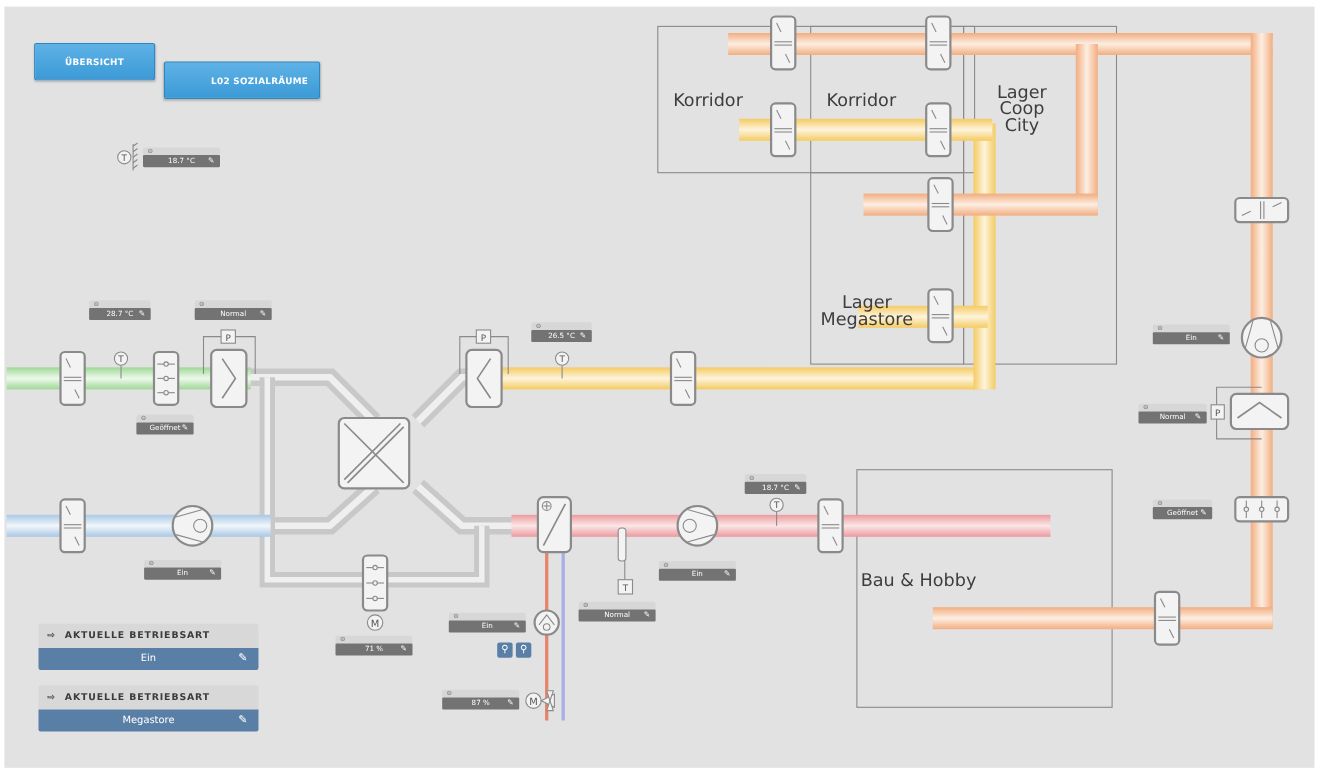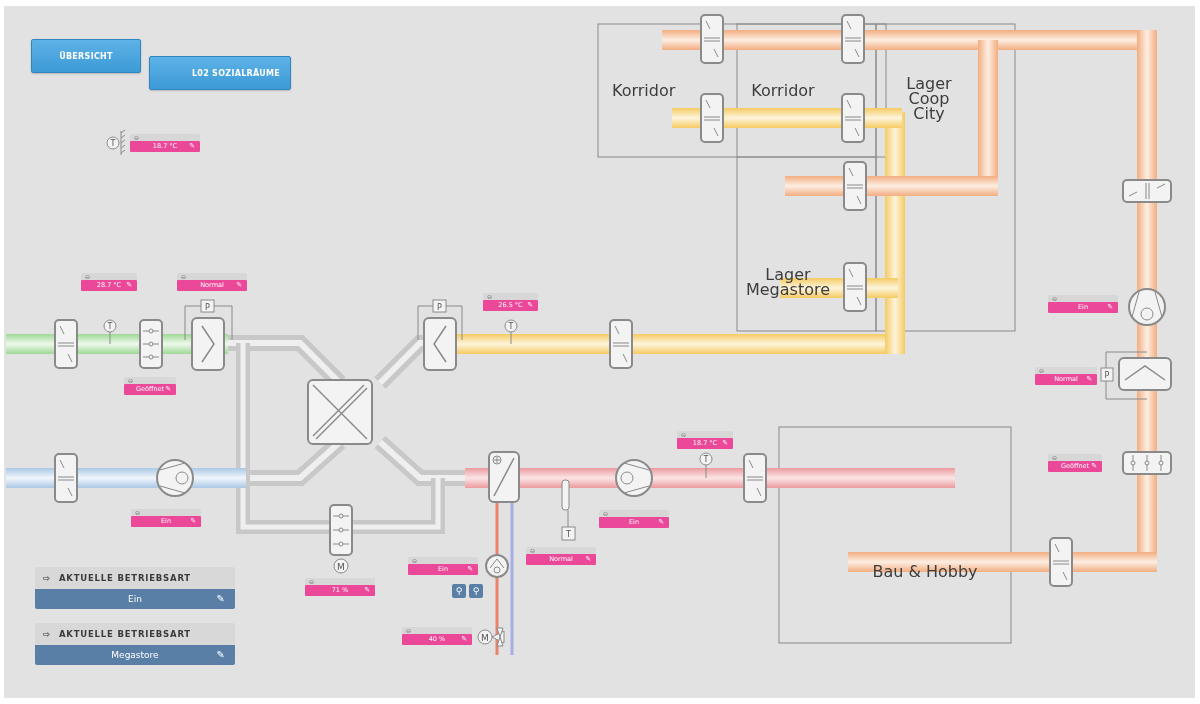--- a/index.html
+++ b/index.html
@@ -3,21 +3,21 @@
 <meta charset="utf-8">
 <style>
   html, body { margin:0; padding:0; background:#ffffff; }
   body { width:1200px; height:704px; position:relative; overflow:hidden; font-family:"DejaVu Sans", sans-serif; }
   #stage { position:absolute; left:4px; top:6px; width:1191px; height:692px; background:#e2e2e2; }
   svg#plant { position:absolute; left:0; top:0; width:1200px; height:704px; }
   .navbtn { position:absolute; height:32px; background:linear-gradient(#5eb2e6,#3c9ad6); color:#fff; border:1px solid #2f87c2; border-radius:2px;
     font-size:8px; font-weight:bold; letter-spacing:0.3px; display:flex; align-items:center; justify-content:center; cursor:pointer; box-shadow:0 1px 2px rgba(0,0,0,0.2); }
   .widget { position:absolute; width:70px; }
   .widget .whead { height:7px; background:#d7d7d7; border-radius:2px 2px 0 0; font-size:6px; color:#777; line-height:7px; padding-left:4px; }
-  .widget .wval { height:11px; background:#ec4899; color:#fff; font-size:6.5px; line-height:11px; text-align:center; position:relative; border-radius:1px; cursor:pointer; }
+  .widget .wval { height:11px; background:#737373; color:#fff; font-size:6.5px; line-height:11px; text-align:center; position:relative; border-radius:1px; cursor:pointer; }
   .widget .wval .pen { position:absolute; right:5px; top:0; font-size:7px; color:#fff; }
   .mode { position:absolute; left:35px; width:200px; }
   .mode .mhead { height:22px; background:#d8d8d8; border-radius:2px 2px 0 0; font-size:8.5px; font-weight:bold; color:#3b3b3b; letter-spacing:0.8px; line-height:22px; padding-left:8px; display:flex; align-items:center; gap:8px; }
   .mode .mval { height:20px; background:#5a7fa6; color:#fff; font-size:9px; line-height:20px; text-align:center; position:relative; border-radius:0 0 2px 2px; cursor:pointer; }
   .mode .mval .pen { position:absolute; right:10px; top:0; font-size:10px; }
   .room-label { position:absolute; font-size:16px; color:#3d3d3d; text-align:center; line-height:15px; }
   .smallbtn { position:absolute; width:14px; height:14px; background:#5a7fa6; border-radius:2px; color:#fff; font-size:9px; text-align:center; line-height:14px; cursor:pointer; }
 </style>
 </head>
 <body>
@@ -348,21 +348,21 @@
 
 <div class="navbtn" style="left:31px; top:39px; width:108px;">ÜBERSICHT</div>
 <div class="navbtn" style="left:149px; top:56px; width:108px;padding-left:32px;">L02 SOZIALRÄUME</div>
 
 <div class="room-label" style="left:612px; top:83px; width:60px;">Korridor</div>
 <div class="room-label" style="left:750px; top:83px; width:66px;">Korridor</div>
 <div class="room-label" style="left:885px; top:76px; width:88px; white-space:pre-line;">Lager Coop
 City</div>
 <div class="room-label" style="left:743px; top:235px; width:90px; white-space:pre-line;margin-top:32px;">Lager
 Megastore</div>
-<div class="room-label" style="left:870px; top:520px; width:110px;margin-top:44px;">Bau &amp; Hobby</div>
+<div class="room-label" style="left:780px; top:520px; width:110px;">Bau &amp; Hobby</div>
 
 <div class="widget" style="left:130px; top:134px;">
   <div class="whead">⊖</div>
   <div class="wval"><span>18.7 °C</span><span class="pen">✎</span></div>
 </div>
 <div class="widget" style="left:81px; top:273px; width:56px;">
   <div class="whead">⊖</div>
   <div class="wval"><span>28.7 °C</span><span class="pen">✎</span></div>
 </div>
 <div class="widget" style="left:177px; top:273px;">
@@ -386,21 +386,21 @@
   <div class="wval"><span>71 %</span><span class="pen">✎</span></div>
 </div>
 <div class="widget" style="left:408px; top:557px;">
   <div class="whead">⊖</div>
   <div class="wval"><span>Ein</span><span class="pen">✎</span></div>
 </div>
 <div class="smallbtn" style="left:452px; top:584px;"><span>⚲</span></div>
 <div class="smallbtn" style="left:469px; top:584px;"><span>⚲</span></div>
 <div class="widget" style="left:402px; top:627px;">
   <div class="whead">⊖</div>
-  <div class="wval"><span>40 %</span><span class="pen">✎</span></div>
+  <div class="wval"><span>87 %</span><span class="pen">✎</span></div>
 </div>
 <div class="widget" style="left:526px; top:547px;">
   <div class="whead">⊖</div>
   <div class="wval"><span>Normal</span><span class="pen">✎</span></div>
 </div>
 <div class="widget" style="left:599px; top:510px;">
   <div class="whead">⊖</div>
   <div class="wval"><span>Ein</span><span class="pen">✎</span></div>
 </div>
 <div class="widget" style="left:677px; top:431px; width:56px;">

